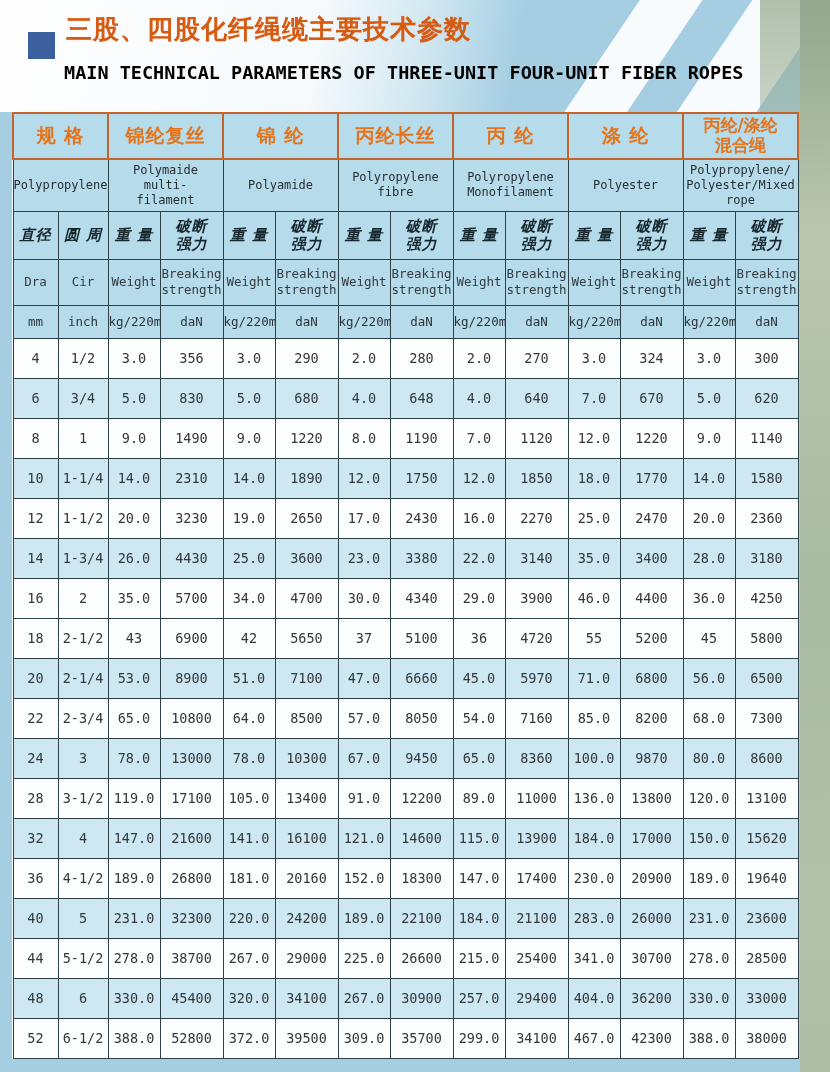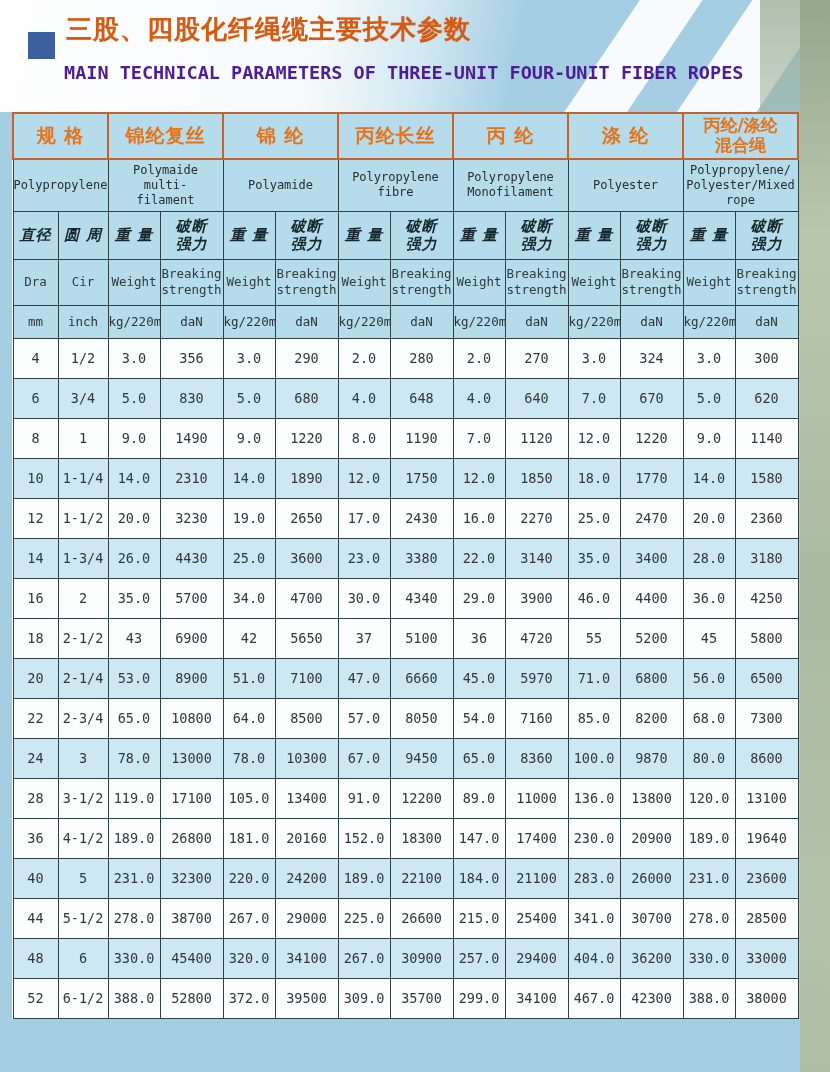--- a/index.html
+++ b/index.html
@@ -45,21 +45,21 @@
   }
   .title-zh{
     position:absolute;left:66px;top:12px;
     font-size:26px;font-weight:700;color:var(--title-orange);
     letter-spacing:1px;white-space:nowrap;
     text-shadow:0 0 1px rgba(213,90,18,.35);
   }
   .title-en{
     position:absolute;left:64px;top:62px;
     font-family:"DejaVu Sans Mono", monospace;
-    font-size:18.5px;font-weight:700;color:#4c1d95;
+    font-size:18.5px;font-weight:700;color:#000000;
     letter-spacing:0;white-space:nowrap;
   }
   table{
     position:absolute;left:12px;top:112px;width:784px;
     border-collapse:collapse;table-layout:fixed;
     background:var(--plain-row);
   }
   col.c-dia{width:45px;}
   col.c-cir{width:50px;}
   col.c-w{width:52px;}
@@ -415,20 +415,36 @@
         <td>13400</td>
         <td>91.0</td>
         <td>12200</td>
         <td>89.0</td>
         <td>11000</td>
         <td>136.0</td>
         <td>13800</td>
         <td>120.0</td>
         <td>13100</td>
       </tr>
+      <tr class="shaded">
+        <td>32</td>
+        <td>4</td>
+        <td>147.0</td>
+        <td>21600</td>
+        <td>141.0</td>
+        <td>16100</td>
+        <td>121.0</td>
+        <td>14600</td>
+        <td>115.0</td>
+        <td>13900</td>
+        <td>184.0</td>
+        <td>17000</td>
+        <td>150.0</td>
+        <td>15620</td>
+      </tr>
       <tr>
         <td>36</td>
         <td>4-1/2</td>
         <td>189.0</td>
         <td>26800</td>
         <td>181.0</td>
         <td>20160</td>
         <td>152.0</td>
         <td>18300</td>
         <td>147.0</td>

